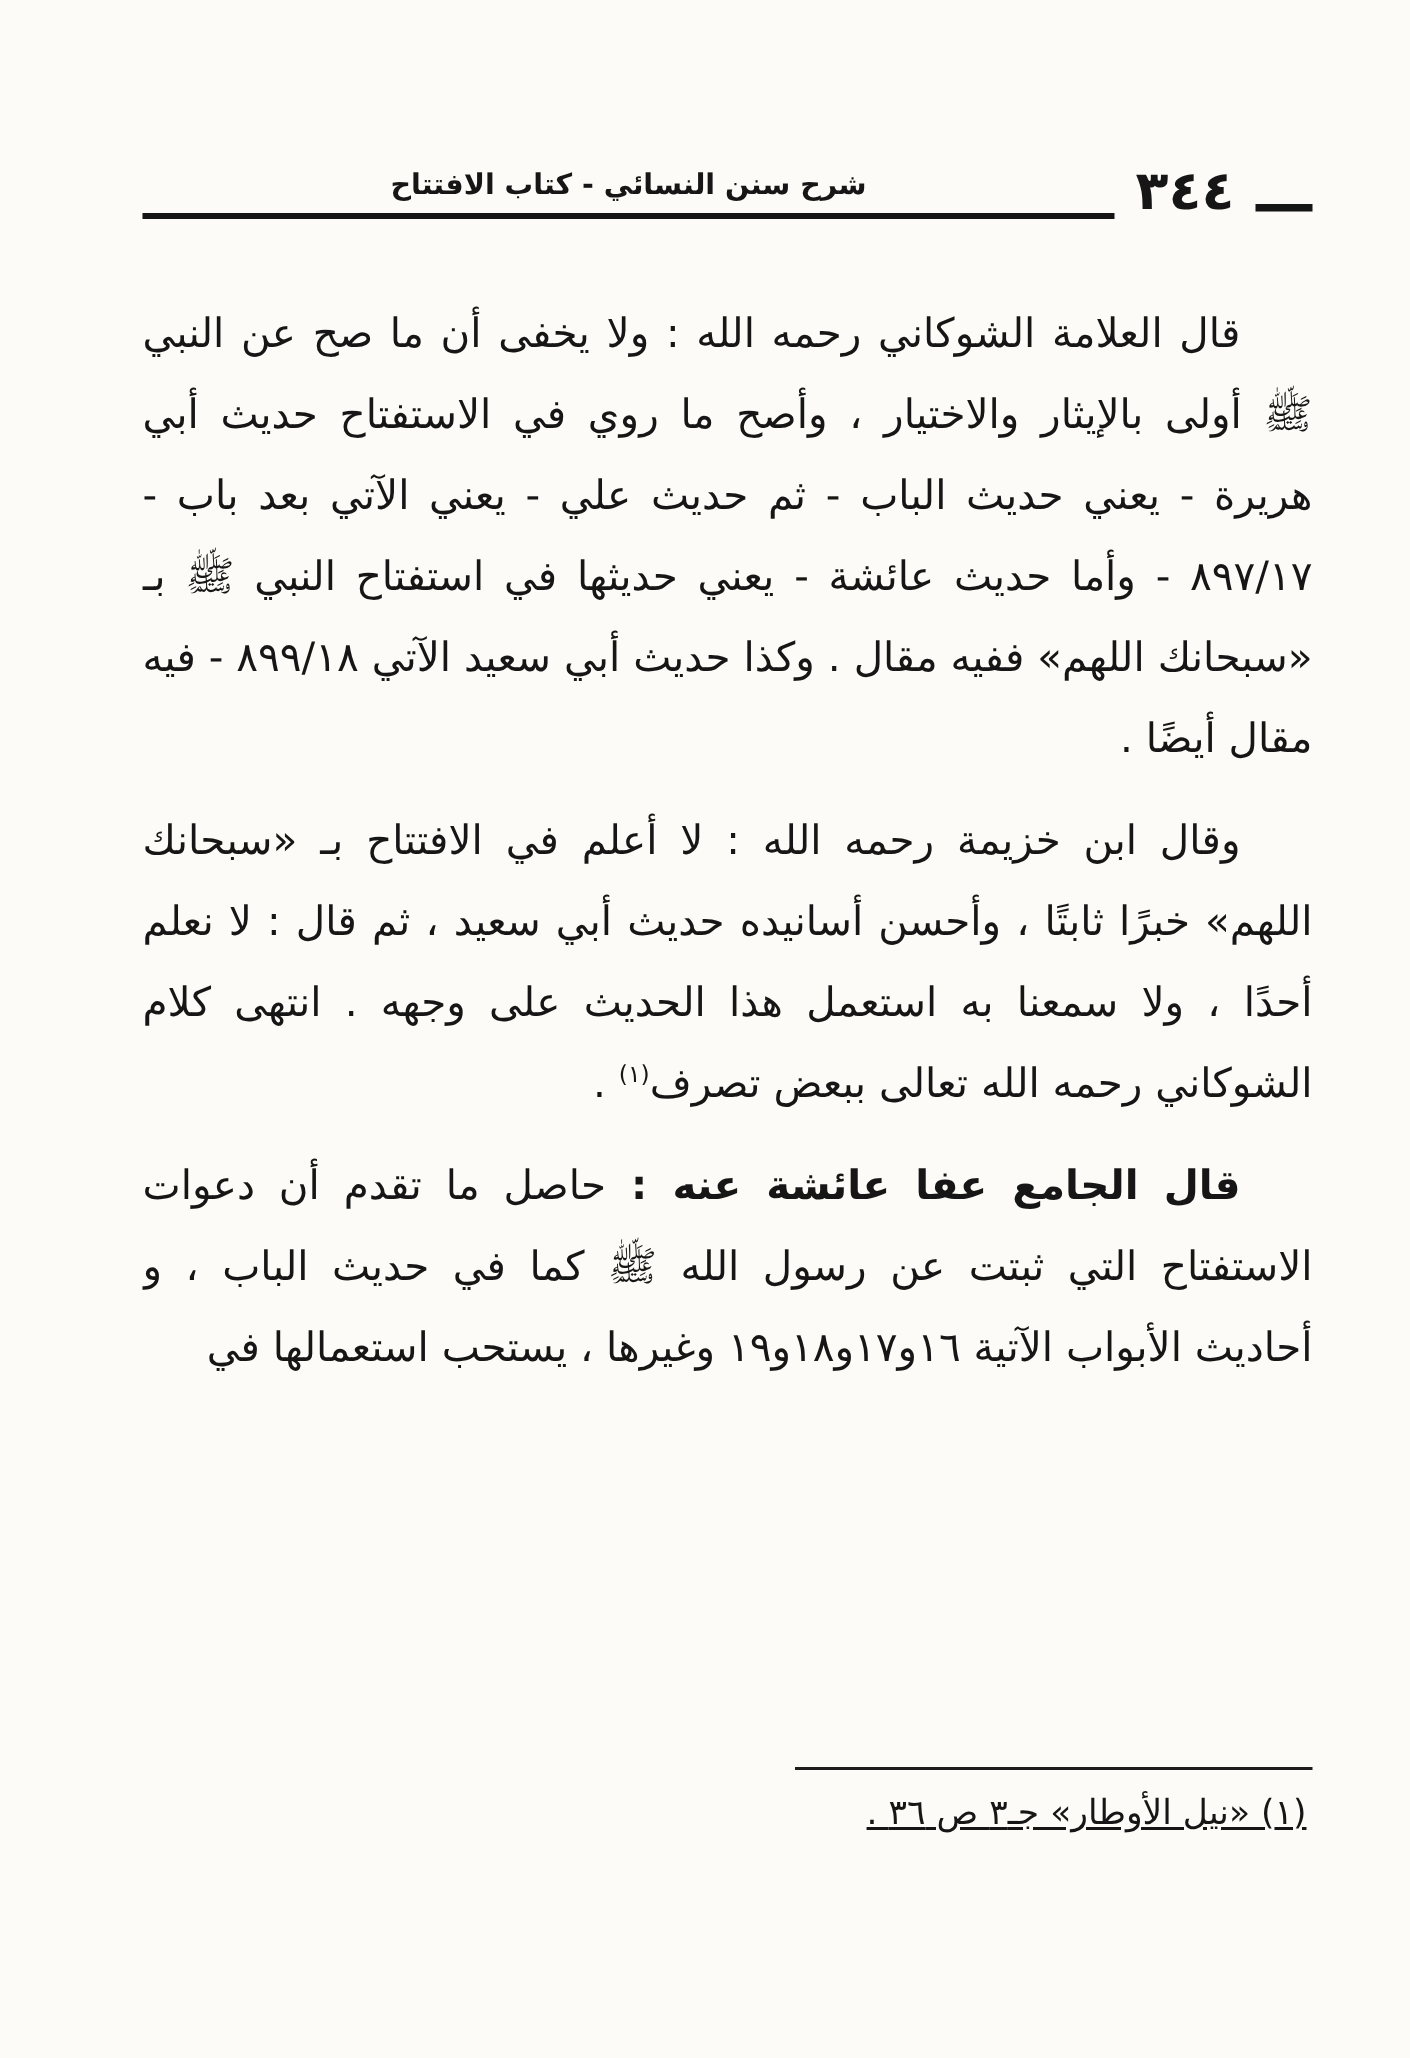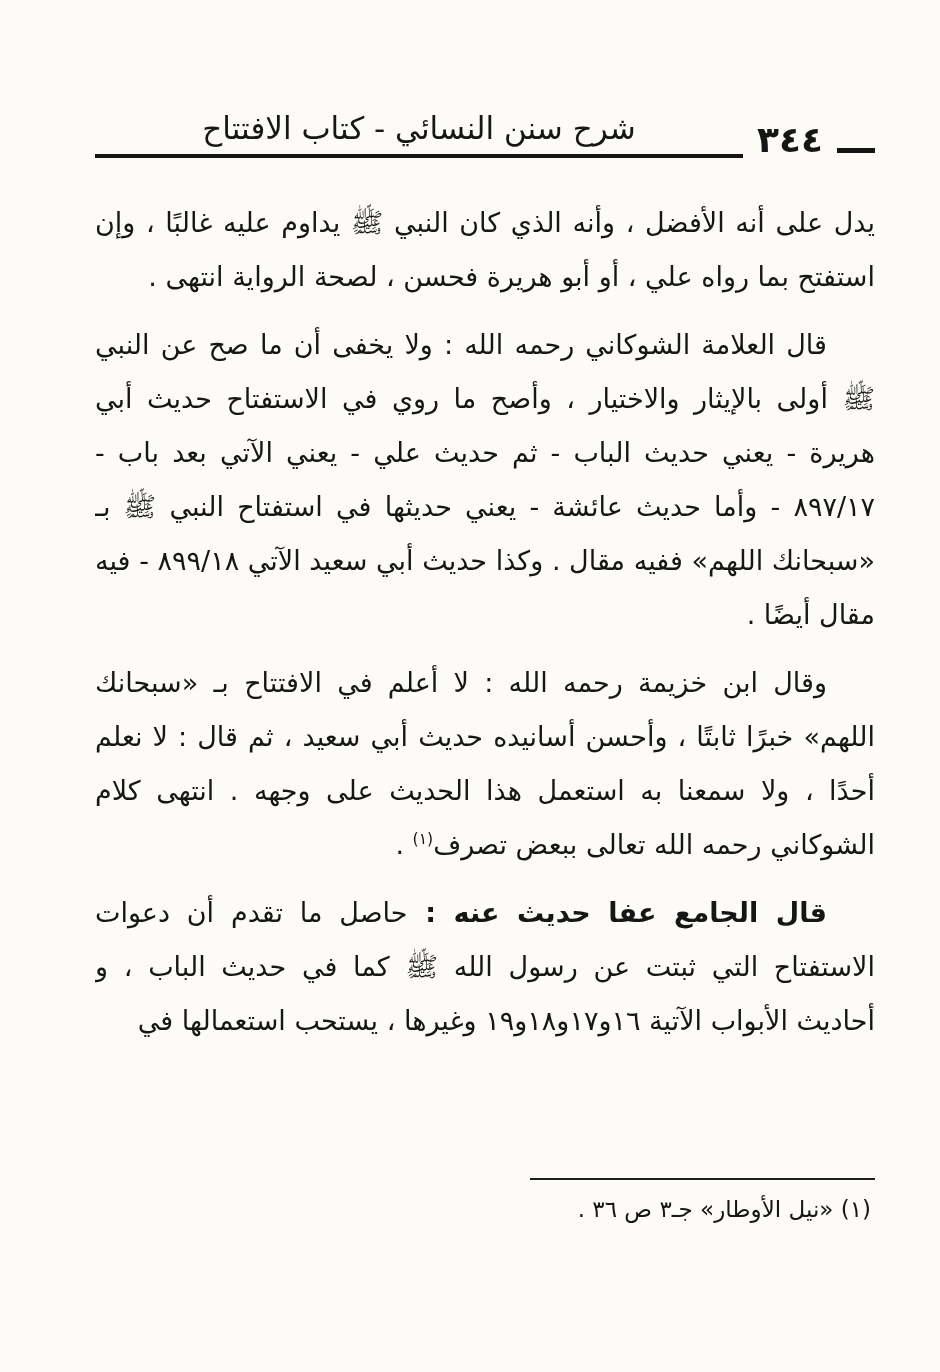--- a/index.html
+++ b/index.html
@@ -42,22 +42,22 @@
     flex: 0 0 auto;
     letter-spacing: 1px;
   }
   .hdr-title-wrap {
     flex: 1 1 auto;
     border-bottom: 4px solid #151515;
     text-align: center;
     padding-bottom: 8px;
   }
   .hdr-title {
-    font-size: 31px;
-    font-weight: normal;
+    font-size: 19px;
+    font-weight: bold;
     letter-spacing: 0.5px;
     white-space: nowrap;
   }
   
   .body-text {
     position: absolute;
     top: 196px;
     right: 65px;
     width: 780px;
     bottom: 200px;
@@ -85,45 +85,45 @@
   .fn-rule {
     width: 345px;
     height: 2px;
     background: #1d1d1d;
   }
   .fn-text {
     margin: 12px 4px 0 0;
     font-size: 23px;
     line-height: 34px;
     text-align: right;
+    text-decoration: underline;
   }
 </style>
 </head>
 <body>
 
 <div class="page">
 
   <header class="header">
     <span class="hdr-dash"></span>
     <span class="hdr-num">٣٤٤</span>
     <div class="hdr-title-wrap">
       <span class="hdr-title">شرح سنن النسائي - كتاب الافتتاح</span>
     </div>
   </header>
 
   <main class="body-text">
 
-    <p><b class="lead"></b><span>يدل على أنه الأفضل ، وأنه الذي كان النبي ﷺ يداوم عليه غالبًا ، وإن استفتح بما رواه علي ، أو أبو هريرة فحسن ، لصحة الرواية انتهى .</span><sup></sup><span></span></p>
 
     <p class="indent"><b class="lead"></b><span>قال العلامة الشوكاني رحمه الله : ولا يخفى أن ما صح عن النبي ﷺ أولى بالإيثار والاختيار ، وأصح ما روي في الاستفتاح حديث أبي هريرة - يعني حديث الباب - ثم حديث علي - يعني الآتي بعد باب - ٨٩٧/١٧ - وأما حديث عائشة - يعني حديثها في استفتاح النبي ﷺ بـ «سبحانك اللهم» ففيه مقال . وكذا حديث أبي سعيد الآتي ٨٩٩/١٨ - فيه مقال أيضًا .</span><sup></sup><span></span></p>
 
 
     <p class="indent"><b class="lead"></b><span>وقال ابن خزيمة رحمه الله : لا أعلم في الافتتاح بـ «سبحانك اللهم» خبرًا ثابتًا ، وأحسن أسانيده حديث أبي سعيد ، ثم قال : لا نعلم أحدًا ، ولا سمعنا به استعمل هذا الحديث على وجهه .  انتهى كلام الشوكاني رحمه الله تعالى ببعض تصرف</span><sup>(١)</sup><span> .</span></p>
 
-    <p class="indent"><b class="lead">قال الجامع عفا حديث عنه : </b><span> حاصل ما تقدم أن دعوات الاستفتاح التي ثبتت عن رسول الله ﷺ كما في حديث الباب ، و أحاديث الأبواب الآتية ١٦و١٧و١٨و١٩ وغيرها ، يستحب استعمالها في</span><sup></sup><span></span></p>
+    <p class="indent"><b class="lead">قال الجامع عفا عائشة عنه : </b><span> حاصل ما تقدم أن دعوات الاستفتاح التي ثبتت عن رسول الله ﷺ كما في حديث الباب ، و أحاديث الأبواب الآتية ١٦و١٧و١٨و١٩ وغيرها ، يستحب استعمالها في</span><sup></sup><span></span></p>
 
   </main>
 
   <footer class="footnotes">
     <div class="fn-rule"></div>
     <p class="fn-text">(١) «نيل الأوطار» جـ٣ ص ٣٦ .</p>
   </footer>
 
 </div>
 

